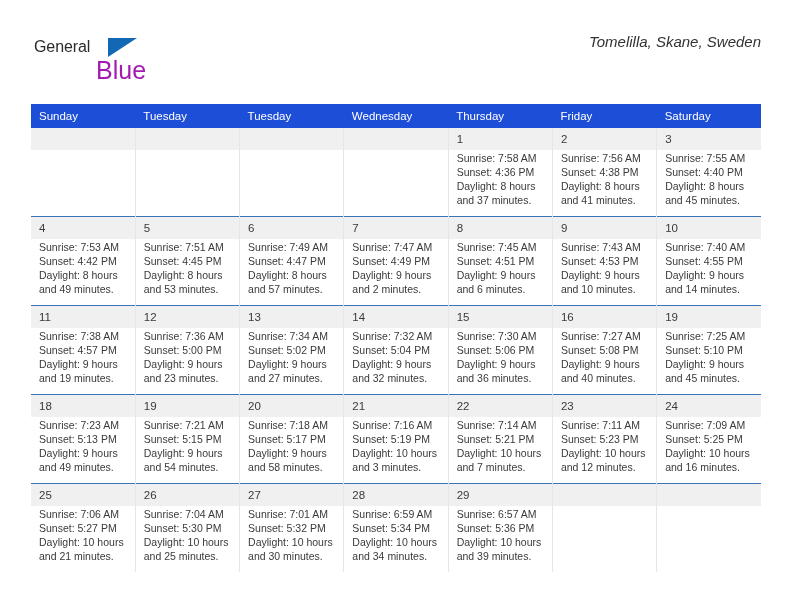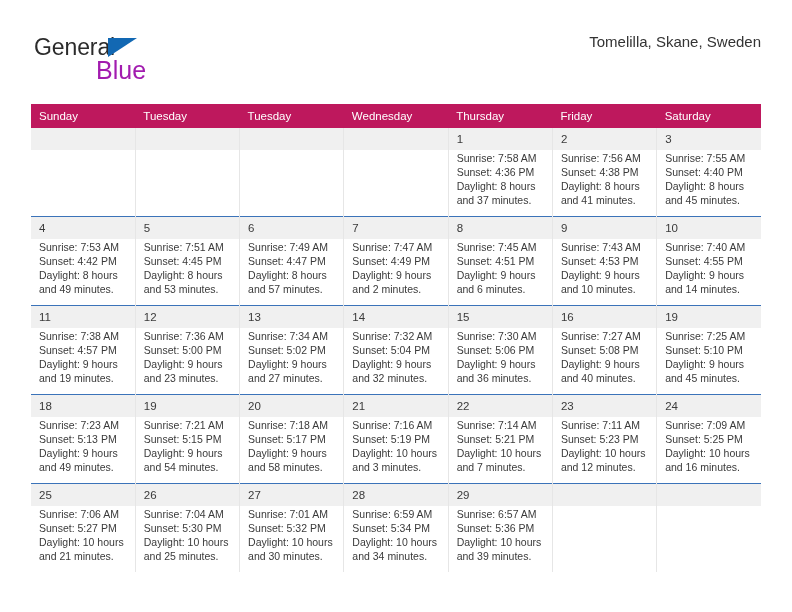--- a/index.html
+++ b/index.html
@@ -35,21 +35,21 @@
     position: absolute;
     left: 3px;
     top: 5px;
     width: 190px;
     height: 56px;
   }
   .logo-general {
     position: absolute;
     left: 0;
     top: 0;
-    font-size: 23px;
+    font-size: 16px;
     color: #2b2b2b;
     letter-spacing: -0.1px;
     line-height: 28px;
     font-family: "Liberation Sans", sans-serif;
   }
   .logo-triangle {
     position: absolute;
     left: 74px;
     top: 5px;
     width: 0;
@@ -78,35 +78,36 @@
     color: #262626;
     line-height: 34px;
     white-space: nowrap;
   }
   .cal-subtitle {
     font-size: 15px;
     color: #333333;
     line-height: 22px;
     margin-top: 3px;
     white-space: nowrap;
+    font-style: italic;
   }
 
   
   .calendar {
     position: absolute;
     left: 31px;
     top: 104px;
     width: 730px;
     border-collapse: collapse;
     table-layout: fixed;
   }
   .calendar col { width: 104.28px; }
 
   .calendar thead th {
-    background: #be185d;
+    background: #1d4ed8;
     color: #ffffff;
     font-size: 11.5px;
     font-weight: normal;
     text-align: left;
     padding: 6px 0 6px 8px;
     height: 12px;
     border: none;
   }
 
   .calendar tbody td {

